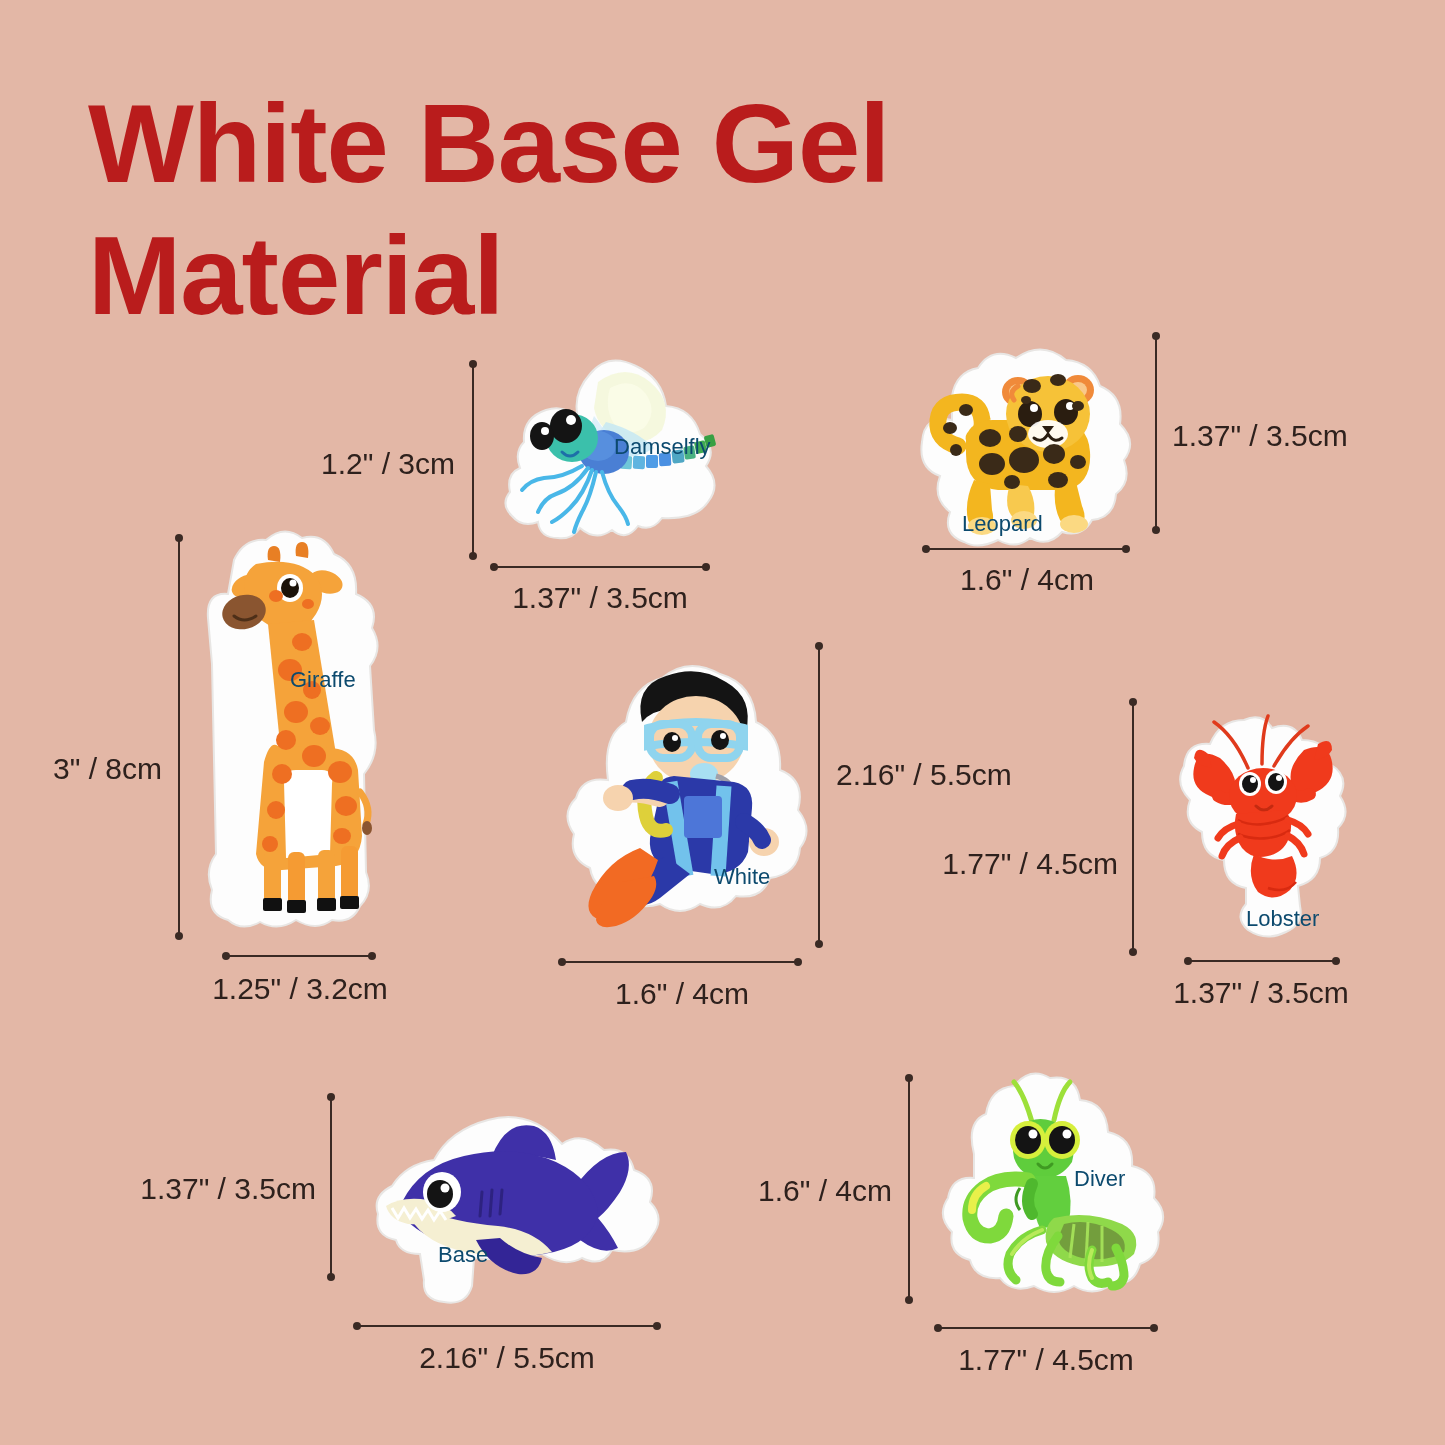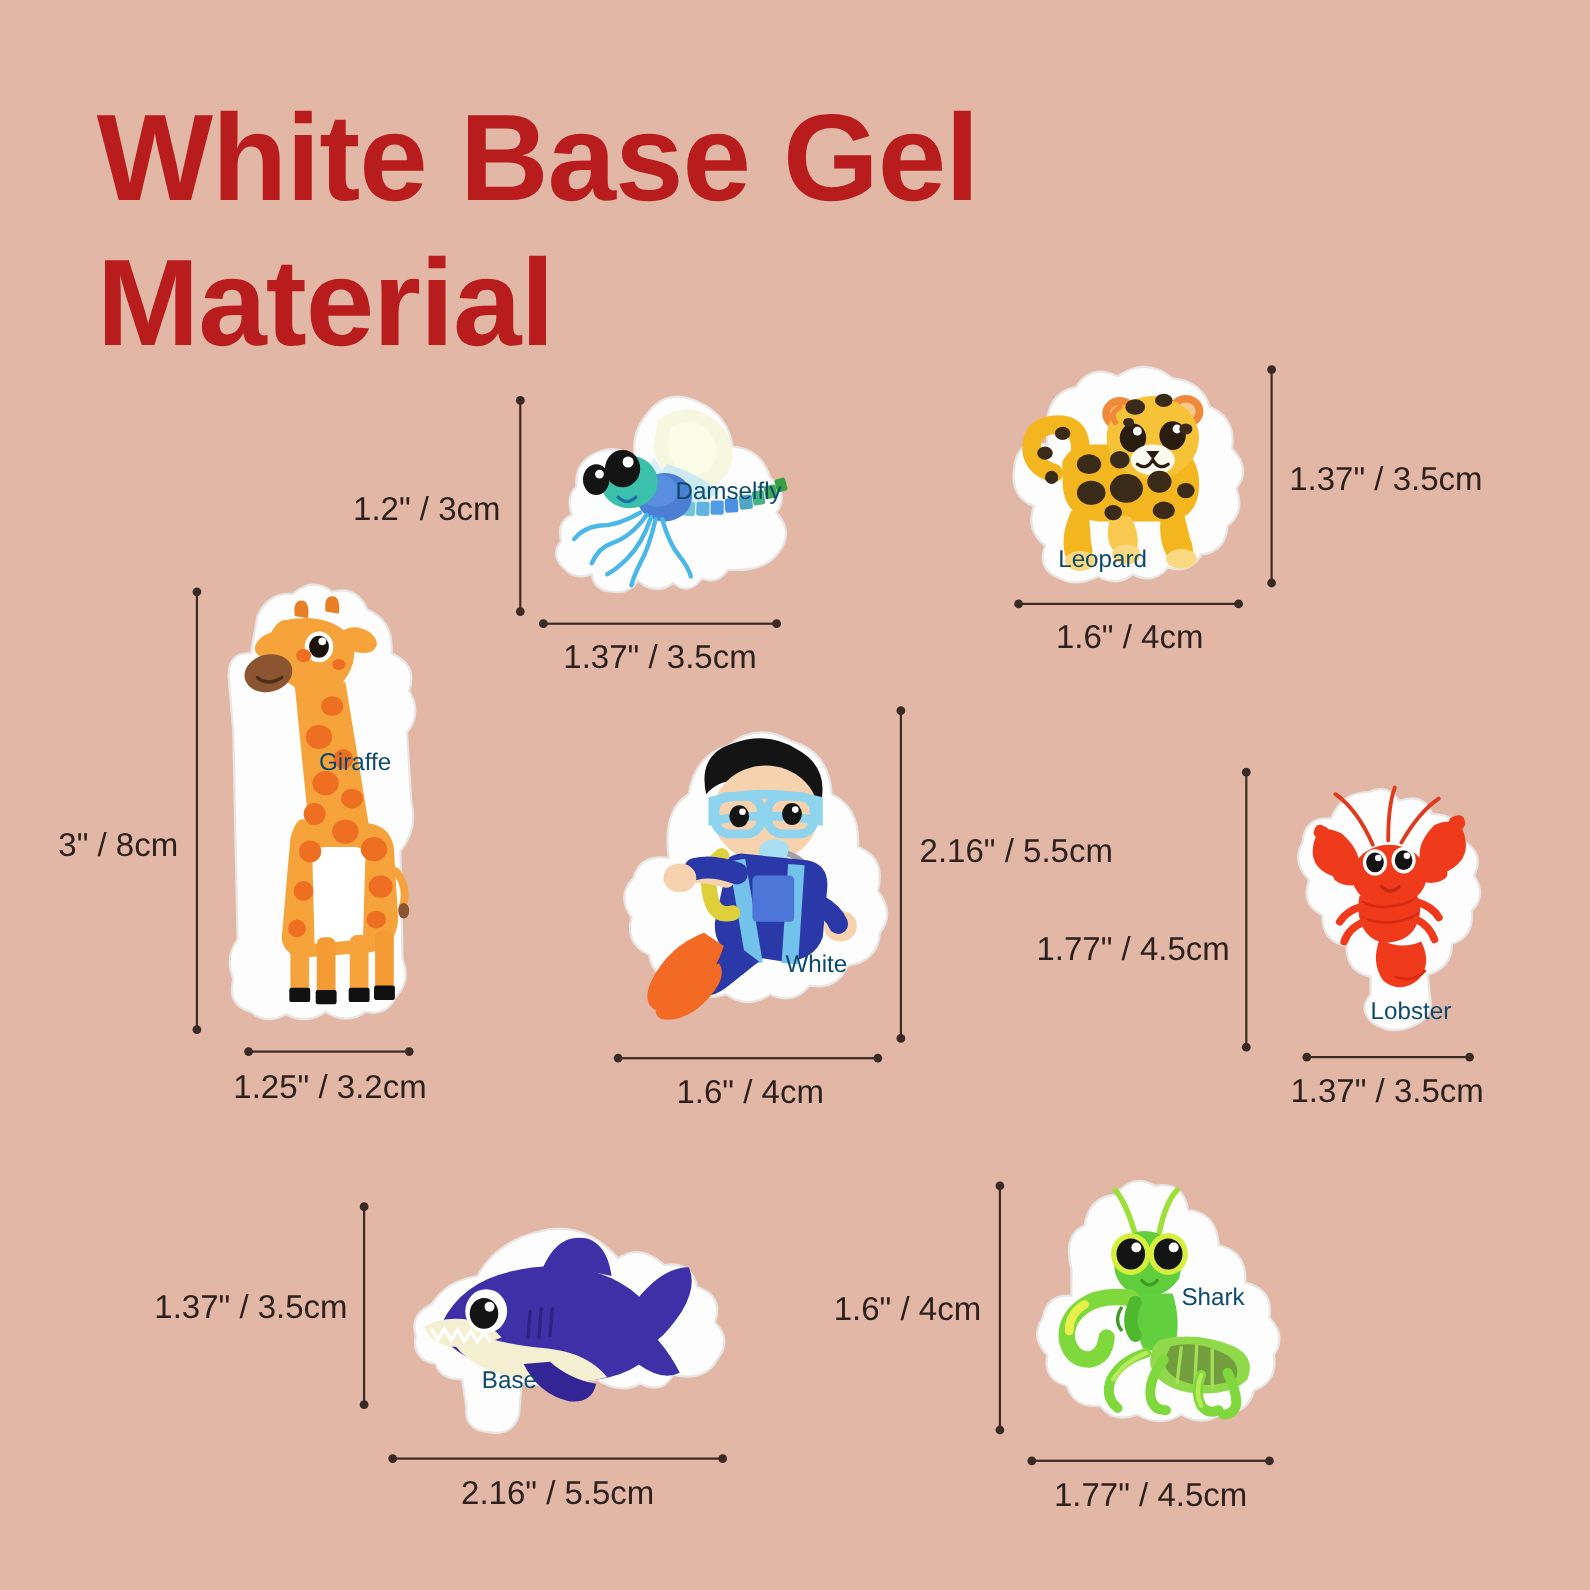--- a/index.html
+++ b/index.html
@@ -123,21 +123,21 @@
       </g>
     </svg>
     <span class="name-tag" style="left:128px;top:82px;">Damselfly</span>
   </div>
 
   <div class="dim-v" style="left:1155px;top:336px;height:194px;"></div>
   <div class="dim-label" style="left:1172px;top:419px;">1.37" / 3.5cm</div>
   <div class="dim-h" style="left:926px;top:548px;width:200px;"></div>
   <div class="dim-label center" style="left:1027px;top:563px;">1.6" / 4cm</div>
 
-  <div class="sticker" style="left:906px;top:318px;width:250px;height:225px;">
+  <div class="sticker" style="left:906px;top:334px;width:250px;height:225px;">
     <svg width="250" height="225" viewBox="0 0 250 225">
       <path d="M46 86 Q18 80 16 108 Q12 134 34 142 Q26 164 44 178 Q36 200 58 208
                Q72 216 92 206 Q110 216 124 204 Q142 214 156 198 Q176 204 186 186
                Q208 184 210 160 Q226 148 218 126 Q232 108 214 90
                Q218 62 194 52 Q186 28 160 26 Q136 6 110 24 Q86 12 72 34
                Q50 38 46 62 Z" fill="#fdfdfd" stroke="#e8e6e4" stroke-width="2"></path>
 
       <path d="M52 112 Q30 106 32 86 Q34 68 56 68 Q74 68 76 86 Q78 98 68 104" stroke="#f3b61f" stroke-width="17" fill="none" stroke-linecap="round"></path>
 
       <path d="M60 108 Q60 88 86 86 L152 86 Q182 88 184 118 Q186 150 160 156
@@ -253,21 +253,21 @@
         <ellipse cx="96" cy="250" rx="10" ry="10"></ellipse>
         <ellipse cx="154" cy="248" rx="12" ry="11"></ellipse>
         <ellipse cx="160" cy="282" rx="11" ry="10"></ellipse>
         <ellipse cx="90" cy="286" rx="9" ry="9"></ellipse>
         <ellipse cx="156" cy="312" rx="9" ry="8"></ellipse>
         <ellipse cx="84" cy="320" rx="8" ry="8"></ellipse>
         <ellipse cx="90" cy="72" rx="7" ry="6"></ellipse>
         <ellipse cx="122" cy="80" rx="6" ry="5"></ellipse>
       </g>
     </svg>
-    <span class="name-tag" style="left:104px;top:156px;">Giraffe</span>
+    <span class="name-tag" style="left:104px;top:143px;">Giraffe</span>
   </div>
 
   <div class="dim-v" style="left:818px;top:646px;height:298px;"></div>
   <div class="dim-label" style="left:836px;top:758px;">2.16" / 5.5cm</div>
   <div class="dim-h" style="left:562px;top:961px;width:236px;"></div>
   <div class="dim-label center" style="left:682px;top:977px;">1.6" / 4cm</div>
 
   <div class="sticker" style="left:548px;top:630px;width:290px;height:300px;">
     <svg width="290" height="300" viewBox="0 0 290 300">
       <path d="M60 150 Q34 146 28 168 Q12 184 26 204 Q20 228 42 238
@@ -461,16 +461,16 @@
         <path d="M114 172 Q92 178 82 196 Q76 212 88 222"></path>
         <path d="M130 178 Q116 196 118 212 Q120 224 132 224"></path>
         <path d="M164 192 Q158 208 164 220 Q170 228 180 224"></path>
         <path d="M188 190 Q196 206 196 218 Q194 228 184 228"></path>
       </g>
       <g stroke="#b8ea5a" stroke-width="4" fill="none" stroke-linecap="round">
         <path d="M114 172 Q94 180 84 196"></path>
         <path d="M164 192 Q158 208 164 220"></path>
       </g>
     </svg>
-    <span class="name-tag" style="left:146px;top:108px;">Shark</span>
+    <span class="name-tag" style="left:146px;top:108px;">Diver</span>
   </div>
 
 </div>
 
 </body></html>

